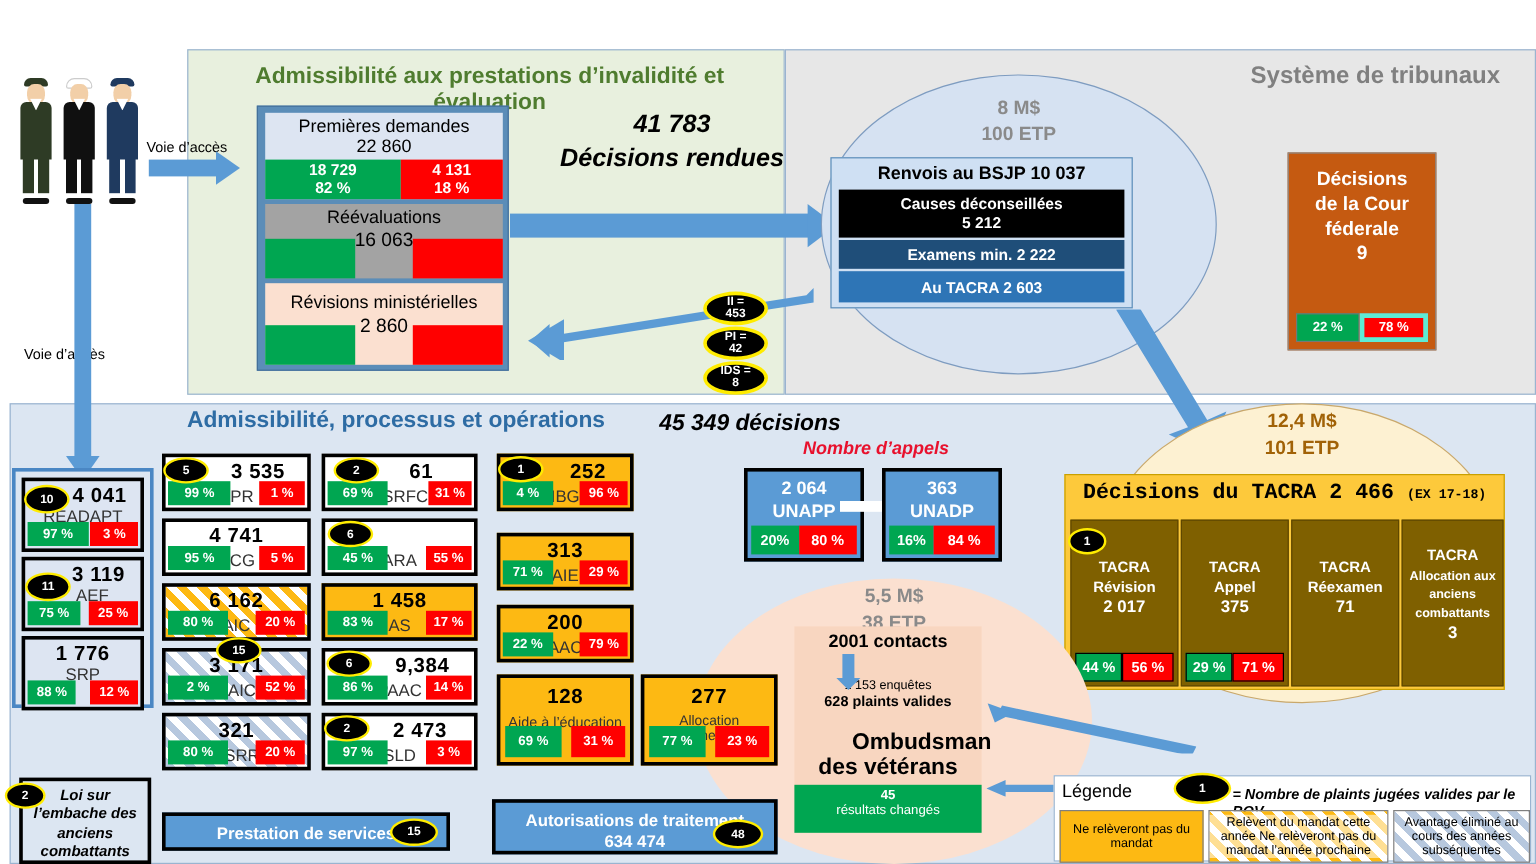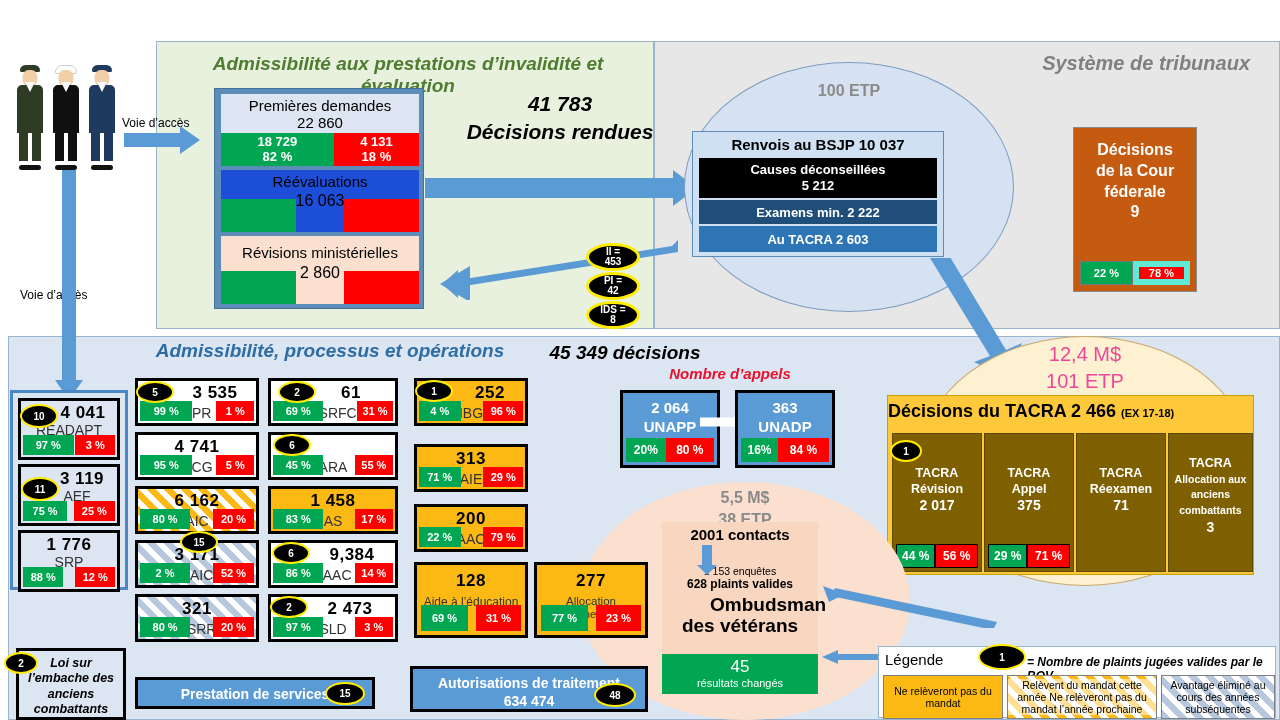--- a/index.html
+++ b/index.html
@@ -9,21 +9,21 @@
     font-family:"Liberation Sans","DejaVu Sans",sans-serif;
     font-size:13px;color:#000;
   }
   .abs{position:absolute;box-sizing:border-box;}
 
   
   #panel-green{left:156px;top:41px;width:498px;height:288px;background:#e8f0de;border:1px solid #9ab4d0;}
   #panel-gray{left:654px;top:41px;width:626px;height:288px;background:#e7e7e7;border:1px solid #9ab4d0;}
   #panel-blue{left:8px;top:336px;width:1272px;height:384px;background:#dce6f2;border:1px solid #9ab4d0;}
 
-  .panel-title{font-style:italic;font-weight:bold;}
+  .panel-title{font-weight:bold;}
   #t-green{left:168px;top:53px;width:480px;font-size:19px;color:#4f7c2f;text-align:center;}
   #t-gray{left:830px;top:52px;width:420px;font-size:20px;color:#808080;text-align:right;}
   #t-blue{left:110px;top:340px;width:440px;font-size:19px;color:#2e6ca4;text-align:center;}
 
   #decisions-41783{left:465px;top:90px;width:190px;font-size:21px;font-weight:bold;font-style:italic;text-align:center;line-height:1.35;}
   #decisions-45349{left:520px;top:342px;width:210px;font-size:19px;font-weight:bold;font-style:italic;text-align:center;}
   #paliers{left:630px;top:365px;width:200px;font-size:15px;font-weight:bold;font-style:italic;color:#e8112d;text-align:center;}
 
   
   #soldiers{left:12px;top:60px;width:110px;height:110px;}
@@ -73,23 +73,23 @@
   #bsjp .hd{text-align:center;font-size:15px;font-weight:bold;padding-top:4px;}
   .bjrow{position:absolute;left:6px;right:6px;color:#fff;font-weight:bold;text-align:center;font-size:13px;display:flex;align-items:center;justify-content:center;}
 
   
   #fedcourt{left:1073px;top:127px;width:124px;height:165px;background:#c55a11;border:1px solid #8a8a8a;}
   #fedcourt .txt{color:#fff;font-size:16px;font-weight:bold;text-align:center;padding-top:12px;line-height:1.3;}
   #fedcourt .fb{position:absolute;left:6px;right:6px;bottom:6px;height:24px;}
 
   
   #ell-tacra{left:920px;top:336px;width:330px;height:250px;border:1px solid #c9a86b;border-radius:50%;background:#fdf1d2;}
-  #ell-tacra-lab{left:920px;top:341px;width:330px;text-align:center;font-size:20px;font-weight:normal;color:#ec4899;line-height:1.35;}
+  #ell-tacra-lab{left:920px;top:341px;width:330px;text-align:center;font-size:16px;font-weight:bold;color:#a16207;line-height:1.35;}
   #tacra{left:887px;top:395px;width:367px;height:180px;background:#fdc93b;border:1px solid #c9a000;}
-  #tacra .hd{text-align:left;padding-top:5px;font-size:18px;font-weight:bold;}
+  #tacra .hd{text-align:center;padding-top:5px;font-size:18px;font-weight:bold;font-family:Liberation Mono, monospace;}
   #tacra .hd small{font-size:11px;font-weight:bold;}
   .tcol{position:absolute;top:37px;height:137px;background:#7f6000;border:1px solid #5f4800;color:#fff;text-align:center;font-size:12.5px;font-weight:bold;line-height:1.25;}
   .tcol .tnum{font-size:14px;}
   .tbars{position:absolute;left:3px;right:3px;bottom:3px;height:24px;}
   .tbars .g{position:absolute;left:0;top:0;width:48%;height:24px;background:#00a651;border:1px solid #000;box-sizing:border-box;display:flex;align-items:center;justify-content:center;font-size:12px;}
   .tbars .r{position:absolute;right:0;top:0;width:52%;height:24px;background:#ff0000;border:1px solid #000;box-sizing:border-box;display:flex;align-items:center;justify-content:center;font-size:12px;}
 
   
   .appbox{position:absolute;border:3px solid #000;background:#5b9bd5;}
   .appbox .t{color:#fff;font-weight:bold;text-align:center;font-size:15px;padding-top:6px;line-height:1.25;}
@@ -99,21 +99,21 @@
 
   
   #ell-omb{left:580px;top:482px;width:330px;height:238px;border-radius:50%;background:#fbe0d0;}
   #ell-omb-lab{left:580px;top:487px;width:330px;text-align:center;font-size:16px;font-weight:bold;color:#8a8a8a;line-height:1.35;}
   #omb{left:662px;top:522px;width:156px;height:172px;background:#f8d6c0;}
   #omb .l1{text-align:center;font-size:15px;font-weight:bold;padding-top:4px;}
   #omb .l2{text-align:center;font-size:10.5px;margin-top:22px;}
   #omb .l3{text-align:center;font-size:12px;font-weight:bold;}
   #omb .l4{text-align:center;font-size:19px;font-weight:bold;line-height:1.1;}
   #omb .res{position:absolute;left:0;right:0;bottom:0;height:40px;background:#00a651;color:#fff;text-align:center;}
-  #omb .res .a{font-size:17px;font-weight:normal;padding-top:3px;}
+  #omb .res .a{font-size:11px;font-weight:bold;padding-top:3px;}
   #omb .res .b{font-size:11px;}
   #omb-arrow{left:702px;top:545px;width:10px;height:22px;background:#5b9bd5;}
 
   
   #leftgroup{left:10px;top:390px;width:118px;height:200px;background:#dce6f2;border:3px solid #4a87c4;}
   #loi{left:16px;top:648px;width:110px;height:72px;border:3px solid #000;background:#dce6f2;
        font-style:italic;font-weight:bold;font-size:12.5px;text-align:center;line-height:1.22;padding-top:5px;}
 
   
   .widebar{position:absolute;border:3px solid #000;background:#5b9bd5;color:#fff;font-weight:bold;text-align:center;}
@@ -196,21 +196,21 @@
       </div>
       <div class="r2" style="width:43%;">
         <span style="text-align:center;line-height:1.1;">
           <span>4 131</span><br>
           <span>18 %</span>
         </span>
       </div>
     </div>
   </div>
 
-  <div class="scell" style="top:81px;height:62px;background:#1d4ed8;">
+  <div class="scell" style="top:81px;height:62px;background:#a3a3a3;">
     <div class="lab">Réévaluations</div>
     <div style="text-align:center;font-size:16px;margin-top:2px;">16 063</div>
     <div class="bar2" style="bottom:0;">
       <div class="g2" style="width:38%;"></div>
       <div class="r2" style="width:38%;"></div>
     </div>
   </div>
 
   <div class="scell" style="top:147px;height:68px;background:#fbe0d0;">
     <div class="lab" style="padding-top:8px;">Révisions ministérielles</div>
@@ -240,20 +240,21 @@
   <span>PI =</span>
     <span>42</span>
 </div>
 <div class="abs ellipse-badge" style="left:586px;top:301px;width:54px;height:28px;">
   <span>IDS =</span>
     <span>8</span>
 </div>
 
 <div class="abs" id="ell-bsjp"></div>
 <div class="abs" id="ell-bsjp-lab">
+  <div>8 M$</div>
   <div>100 ETP</div>
 </div>
 <div class="abs" id="bsjp">
   <div class="hd">Renvois au BSJP  10 037</div>
   <div class="bjrow" style="top:26px;height:40px;background:#000;flex-direction:column;line-height:1.2;">
     <span>Causes déconseillées</span>
     <span>5 212</span>
   </div>
   <div class="bjrow" style="top:68px;height:24px;background:#1f4e79;">Examens min. 2 222</div>
   <div class="bjrow" style="top:94px;height:26px;background:#2e75b6;">Au TACRA 2 603</div>
@@ -261,21 +262,21 @@
 
 <div class="abs" id="fedcourt">
   <div class="txt">
     <div>Décisions</div>
     <div>de la Cour</div>
     <div>féderale</div>
     <div>9</div>
   </div>
   <div class="fb">
     <div class="bar-g" style="width:48%;border:1px solid #777;box-sizing:border-box;height:24px;">22 %</div>
-    <div class="bar-r" style="width:52%;border:6px solid #5eead4;box-sizing:border-box;height:24px;">78 %</div>
+    <div class="bar-r" style="width:52%;border:4px solid #5eead4;box-sizing:border-box;height:24px;">78 %</div>
   </div>
 </div>
 
 <div class="abs" style="left:930px;top:258px;width:120px;height:120px;">
   <svg width="120" height="120" viewBox="0 0 120 120">
     <polygon points="0,0 17,-6 76,92 92,85 78,120 44,104 60,98" fill="#5b9bd5"></polygon>
   </svg>
 </div>
 
 <div class="abs" id="ell-tacra"></div>
@@ -349,21 +350,21 @@
 
 <div class="abs" id="ell-omb"></div>
 <div class="abs" id="ell-omb-lab">
   <div>5,5 M$</div>
   <div>38 ETP</div>
 </div>
 <div class="abs" id="omb">
   <div class="l1">2001 contacts</div>
   <div class="l2">1 153 enquêtes</div>
   <div class="l3">628 plaints valides</div>
-  <div class="l4" style="margin-top:4px;padding-left:48px;">Ombudsman</div>
+  <div class="l4" style="margin-top:18px;padding-left:48px;">Ombudsman</div>
   <div class="l4">des vétérans</div>
   <div class="res">
     <div class="a">45</div>
     <div class="b">résultats changés</div>
   </div>
 </div>
 <div class="abs" id="omb-arrow"></div>
 <div class="abs arrowhead" style="left:697px;top:565px;border-left:10px solid transparent;border-right:10px solid transparent;border-top:10px solid #5b9bd5;"></div>
 
 <div class="abs" style="left:815px;top:586px;width:182px;height:42px;">

